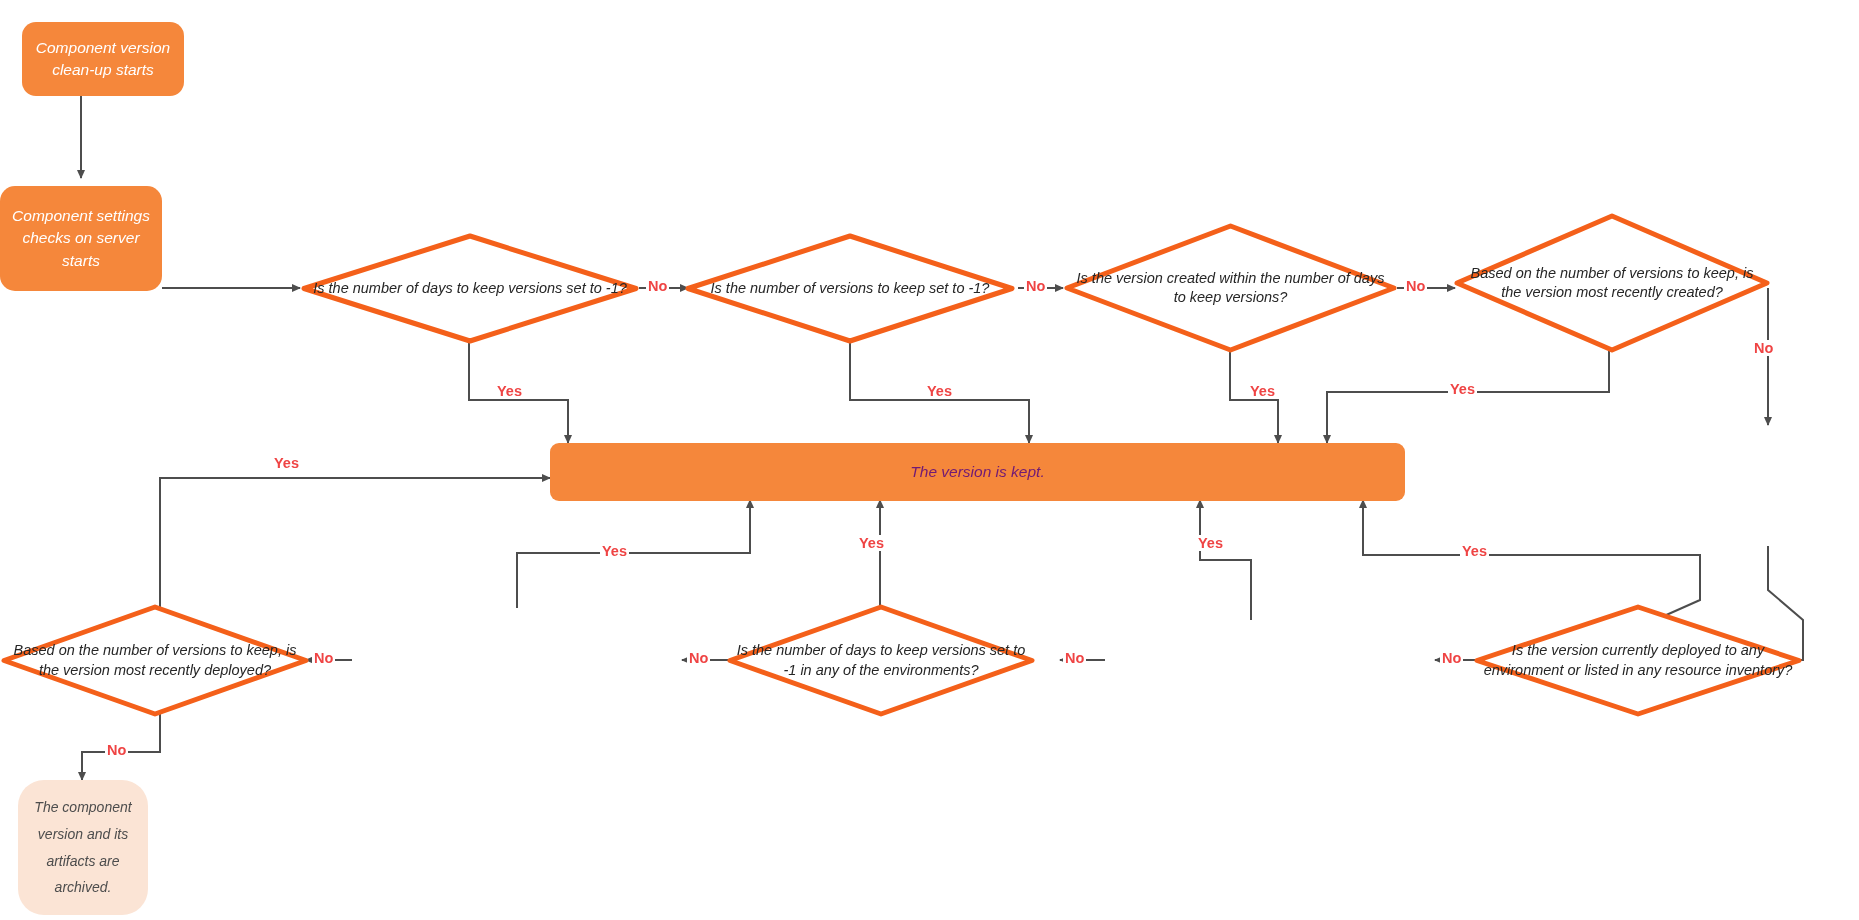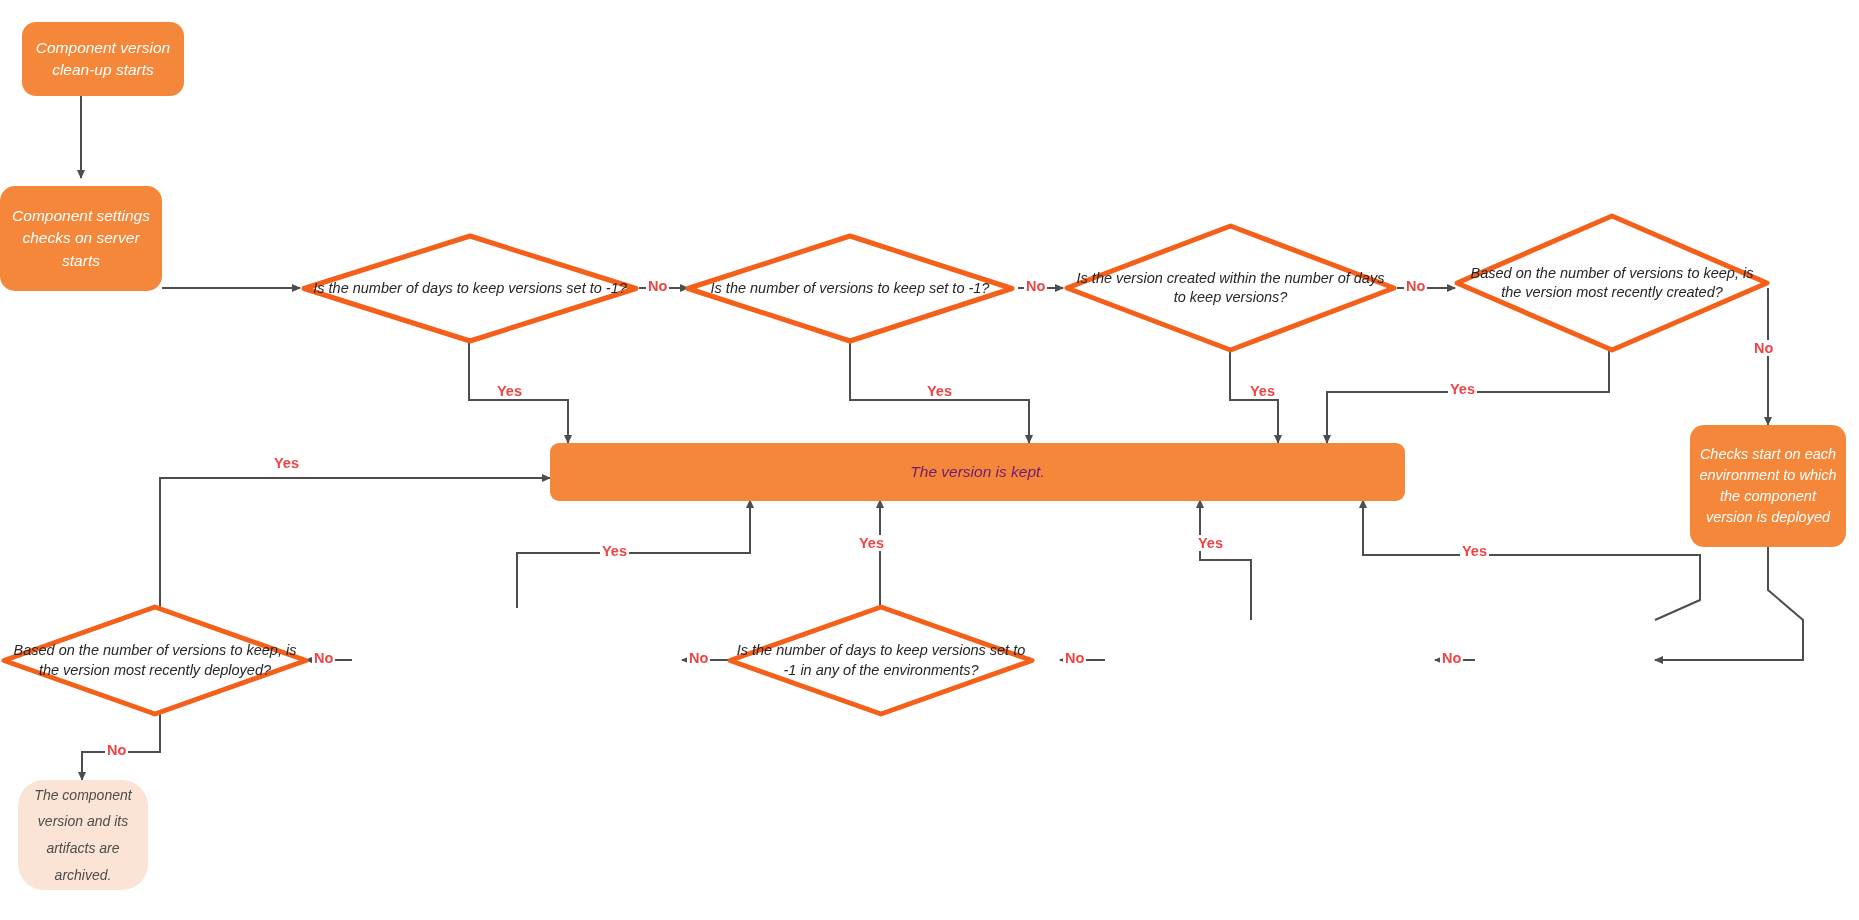--- a/index.html
+++ b/index.html
@@ -111,23 +111,20 @@
     <div class="dtext">Is the version created within the number of days to keep versions?</div>
   </div>
 
   <div class="decision" style="left:1453px;top:212px;width:318px;height:142px;">
     <svg viewBox="0 0 318 142">
         <polygon points="159,4 314,71 159,138 4,71" fill="#FFFFFF" stroke="#F4601A" stroke-width="5" stroke-linejoin="round"></polygon>
       </svg>
     <div class="dtext">Based on the number of versions to keep, is the version most recently created?</div>
   </div>
 
-  <div class="node term small" style="left:1690px;top:425px;width:156px;height:122px;">
-    <span>Checks start on each environment to which the component version is deployed</span>
-  </div>
 
   <div class="node bar" style="left:550px;top:443px;width:855px;height:58px;">
     <span>The version is kept.</span>
   </div>
 
   <div class="decision" style="left:0px;top:603px;width:310px;height:115px;">
     <svg viewBox="0 0 310 115">
         <polygon points="155,4 306,57.5 155,111 4,57.5" fill="#FFFFFF" stroke="#F4601A" stroke-width="5" stroke-linejoin="round"></polygon>
       </svg>
     <div class="dtext">Based on the number of versions to keep, is the version most recently deployed?</div>
@@ -135,22 +132,28 @@
 
 
   <div class="decision" style="left:726px;top:603px;width:310px;height:115px;">
     <svg viewBox="0 0 310 115">
         <polygon points="155,4 306,57.5 155,111 4,57.5" fill="#FFFFFF" stroke="#F4601A" stroke-width="5" stroke-linejoin="round"></polygon>
       </svg>
     <div class="dtext">Is the number of days to keep versions set to -1 in any of the environments?</div>
   </div>
 
 
+  <div class="decision" style="left:1473px;top:603px;width:330px;height:115px;">
+    <svg viewBox="0 0 330 115">
+        <polygon points="165,4 326,57.5 165,111 4,57.5" fill="#FFFFFF" stroke="#F4601A" stroke-width="5" stroke-linejoin="round"></polygon>
+      </svg>
+    <div class="dtext">Is the version currently deployed to any environment or listed in any resource  inventory?</div>
+  </div>
 
-  <div class="node archived" style="left:18px;top:780px;width:130px;height:110px;">
+  <div class="node archived" style="left:18px;top:780px;width:130px;height:135px;">
     <span>The component version and its artifacts are archived.</span>
   </div>
 
   <div class="elabel" style="left:646px;top:278px;">No</div>
   <div class="elabel" style="left:1024px;top:278px;">No</div>
   <div class="elabel" style="left:1404px;top:278px;">No</div>
   <div class="elabel" style="left:1752px;top:340px;">No</div>
 
   <div class="elabel" style="left:495px;top:383px;">Yes</div>
   <div class="elabel" style="left:925px;top:383px;">Yes</div>

